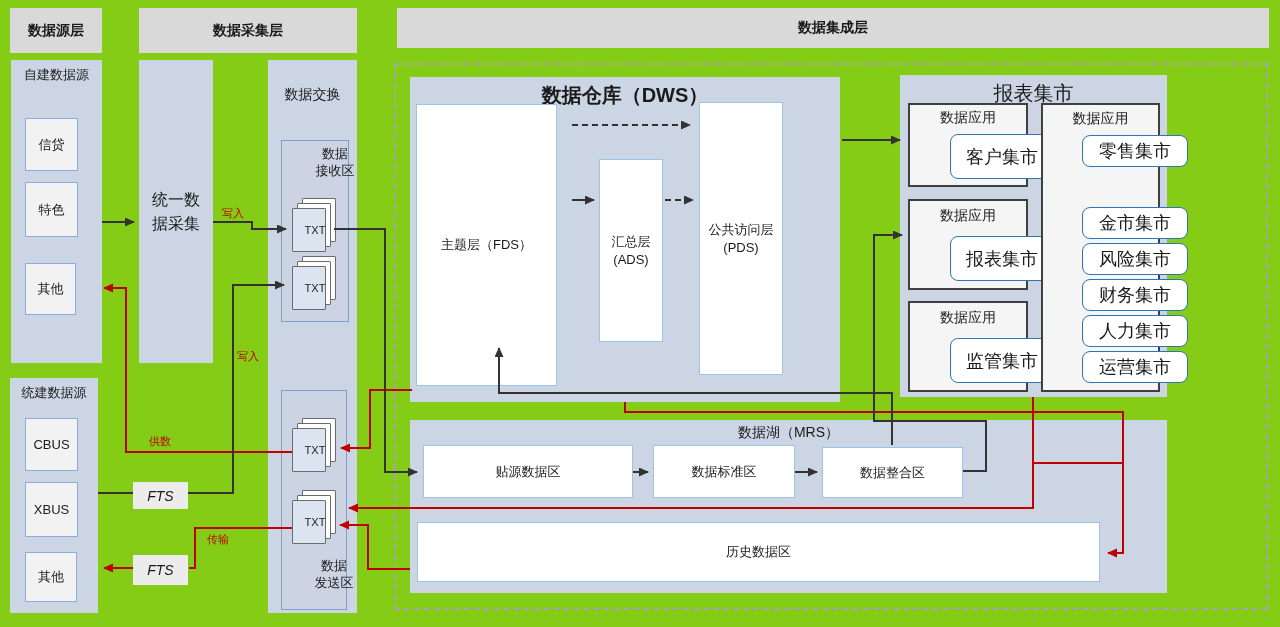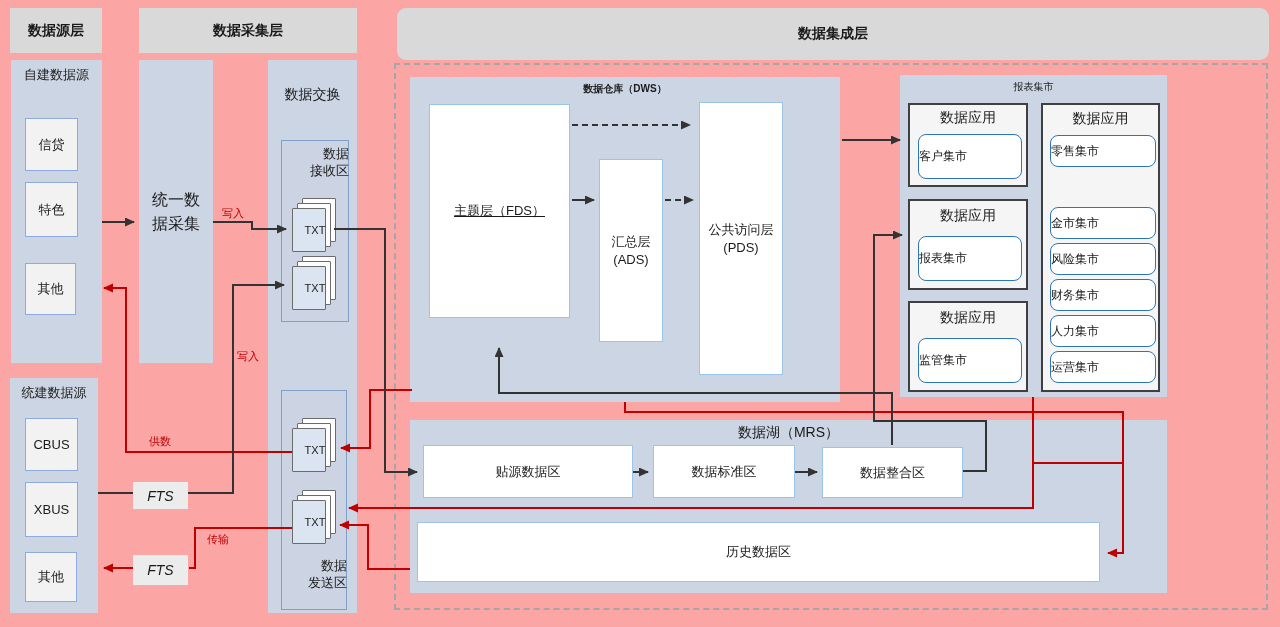--- a/index.html
+++ b/index.html
@@ -1,53 +1,53 @@
 <!DOCTYPE html>
 <html><head>
 <meta charset="utf-8">
 <style>
   html,body{margin:0;padding:0;background:#fff;}
-  .canvas{position:relative;width:1280px;height:627px;background:#fca5a5;overflow:hidden;
+  .canvas{position:relative;width:1280px;height:627px;background:#84cc16;overflow:hidden;
           font-family:"Liberation Sans","DejaVu Sans",sans-serif;color:#1a1a1a;}
   .abs{position:absolute;box-sizing:border-box;}
   .hdr{background:#d9d9d9;font-weight:bold;font-size:14px;display:flex;align-items:center;justify-content:center;}
   .cont{background:#ccd5e3;}
   .contlbl{font-size:13px;display:flex;align-items:flex-start;justify-content:center;padding-top:6px;}
   .gbox{background:#f2f2f2;border:1px solid #8faadc;display:flex;align-items:center;justify-content:center;font-size:13px;}
   .wbox{background:#fff;border:1px solid #9dc3e6;display:flex;align-items:center;justify-content:center;font-size:13px;text-align:center;}
   .wcol{flex-direction:column;line-height:1.35;}
   .ftsbox{background:#ececec;display:flex;align-items:center;justify-content:center;font-size:14px;font-style:italic;}
   .subzone{border:1px solid #7f9fc8;background:rgba(204,213,227,0.35);}
-  .zlbl{font-size:13px;text-align:right;line-height:1.3;}
-  .title{font-size:10px;font-weight:bold;text-align:center;}
+  .zlbl{font-size:13px;text-align:center;line-height:1.3;margin-left:20px;}
+  .title{font-size:20px;font-weight:bold;text-align:center;}
   .ntitle{font-size:14px;text-align:center;}
   .app{background:#f5f5f5;border:2px solid #404040;}
   .applbl{position:absolute;left:0;right:0;text-align:center;font-size:14px;}
-  .pill{position:absolute;background:#fff;border:1.5px solid #2e75b6;border-radius:8px;display:flex;align-items:center;font-size:12px;}
+  .pill{position:absolute;background:#fff;border:1.5px solid #2e75b6;border-radius:8px;display:flex;align-items:center;justify-content:center;font-size:18px;margin-left:32px;}
   .dashed{border:2px dashed #a6a6a6;}
   .redlbl{position:absolute;color:#c00000;font-size:11px;}
   .txt{position:absolute;width:46px;height:54px;}
   .pg{position:absolute;width:34px;height:44px;border:1.5px solid #6b6b6b;background:#fdfdfd;border-radius:1px;box-sizing:border-box;padding-left:12px;}
   .p3{left:10px;top:0;}
   .p2{left:5px;top:5px;}
   .p1{left:0;top:10px;background:#dbe5f1;display:flex;align-items:center;justify-content:center;font-size:11px;color:#222;}
   svg.overlay{position:absolute;left:0;top:0;pointer-events:none;}
 </style>
 </head>
 <body>
 
 <div class="canvas">
 
   <div class="abs hdr" style="left:10px;top:8px;width:92px;height:45px;">
       <span>数据源层</span>
     </div>
   <div class="abs hdr" style="left:139px;top:8px;width:218px;height:45px;">
       <span>数据采集层</span>
     </div>
-  <div class="abs hdr" style="left:397px;top:8px;width:872px;height:52px;border-radius:9px;">
+  <div class="abs hdr" style="left:397px;top:8px;width:872px;height:40px;">
       <span>数据集成层</span>
     </div>
 
   <div class="abs dashed" style="left:394px;top:63px;width:874px;height:547px;"></div>
 
   <div class="abs cont contlbl" style="left:11px;top:60px;width:91px;height:303px;">
     <span>自建数据源</span>
   </div>
   <div class="abs gbox" style="left:25px;top:118px;width:53px;height:53px;">
       <span>信贷</span>
@@ -116,21 +116,21 @@
     <div class="pg p1">TXT</div>
   </div>
   <div class="txt" style="left:292px;top:490px;">
     <div class="pg p3"></div>
     <div class="pg p2"></div>
     <div class="pg p1">TXT</div>
   </div>
 
   <div class="abs cont" style="left:410px;top:77px;width:430px;height:325px;"></div>
   <div class="abs title" style="left:410px;top:82px;width:430px;">数据仓库（DWS）</div>
-  <div class="abs wbox" style="left:429px;top:104px;width:141px;height:214px;text-decoration:underline;">
+  <div class="abs wbox" style="left:416px;top:104px;width:141px;height:282px;">
       <span>主题层（FDS）</span>
     </div>
   <div class="abs wbox wcol" style="left:599px;top:159px;width:64px;height:183px;">
     <div>汇总层</div>
     <div>(ADS)</div>
   </div>
   <div class="abs wbox wcol" style="left:699px;top:102px;width:84px;height:273px;">
     <div>公共访问层</div>
     <div>(PDS)</div>
   </div>

